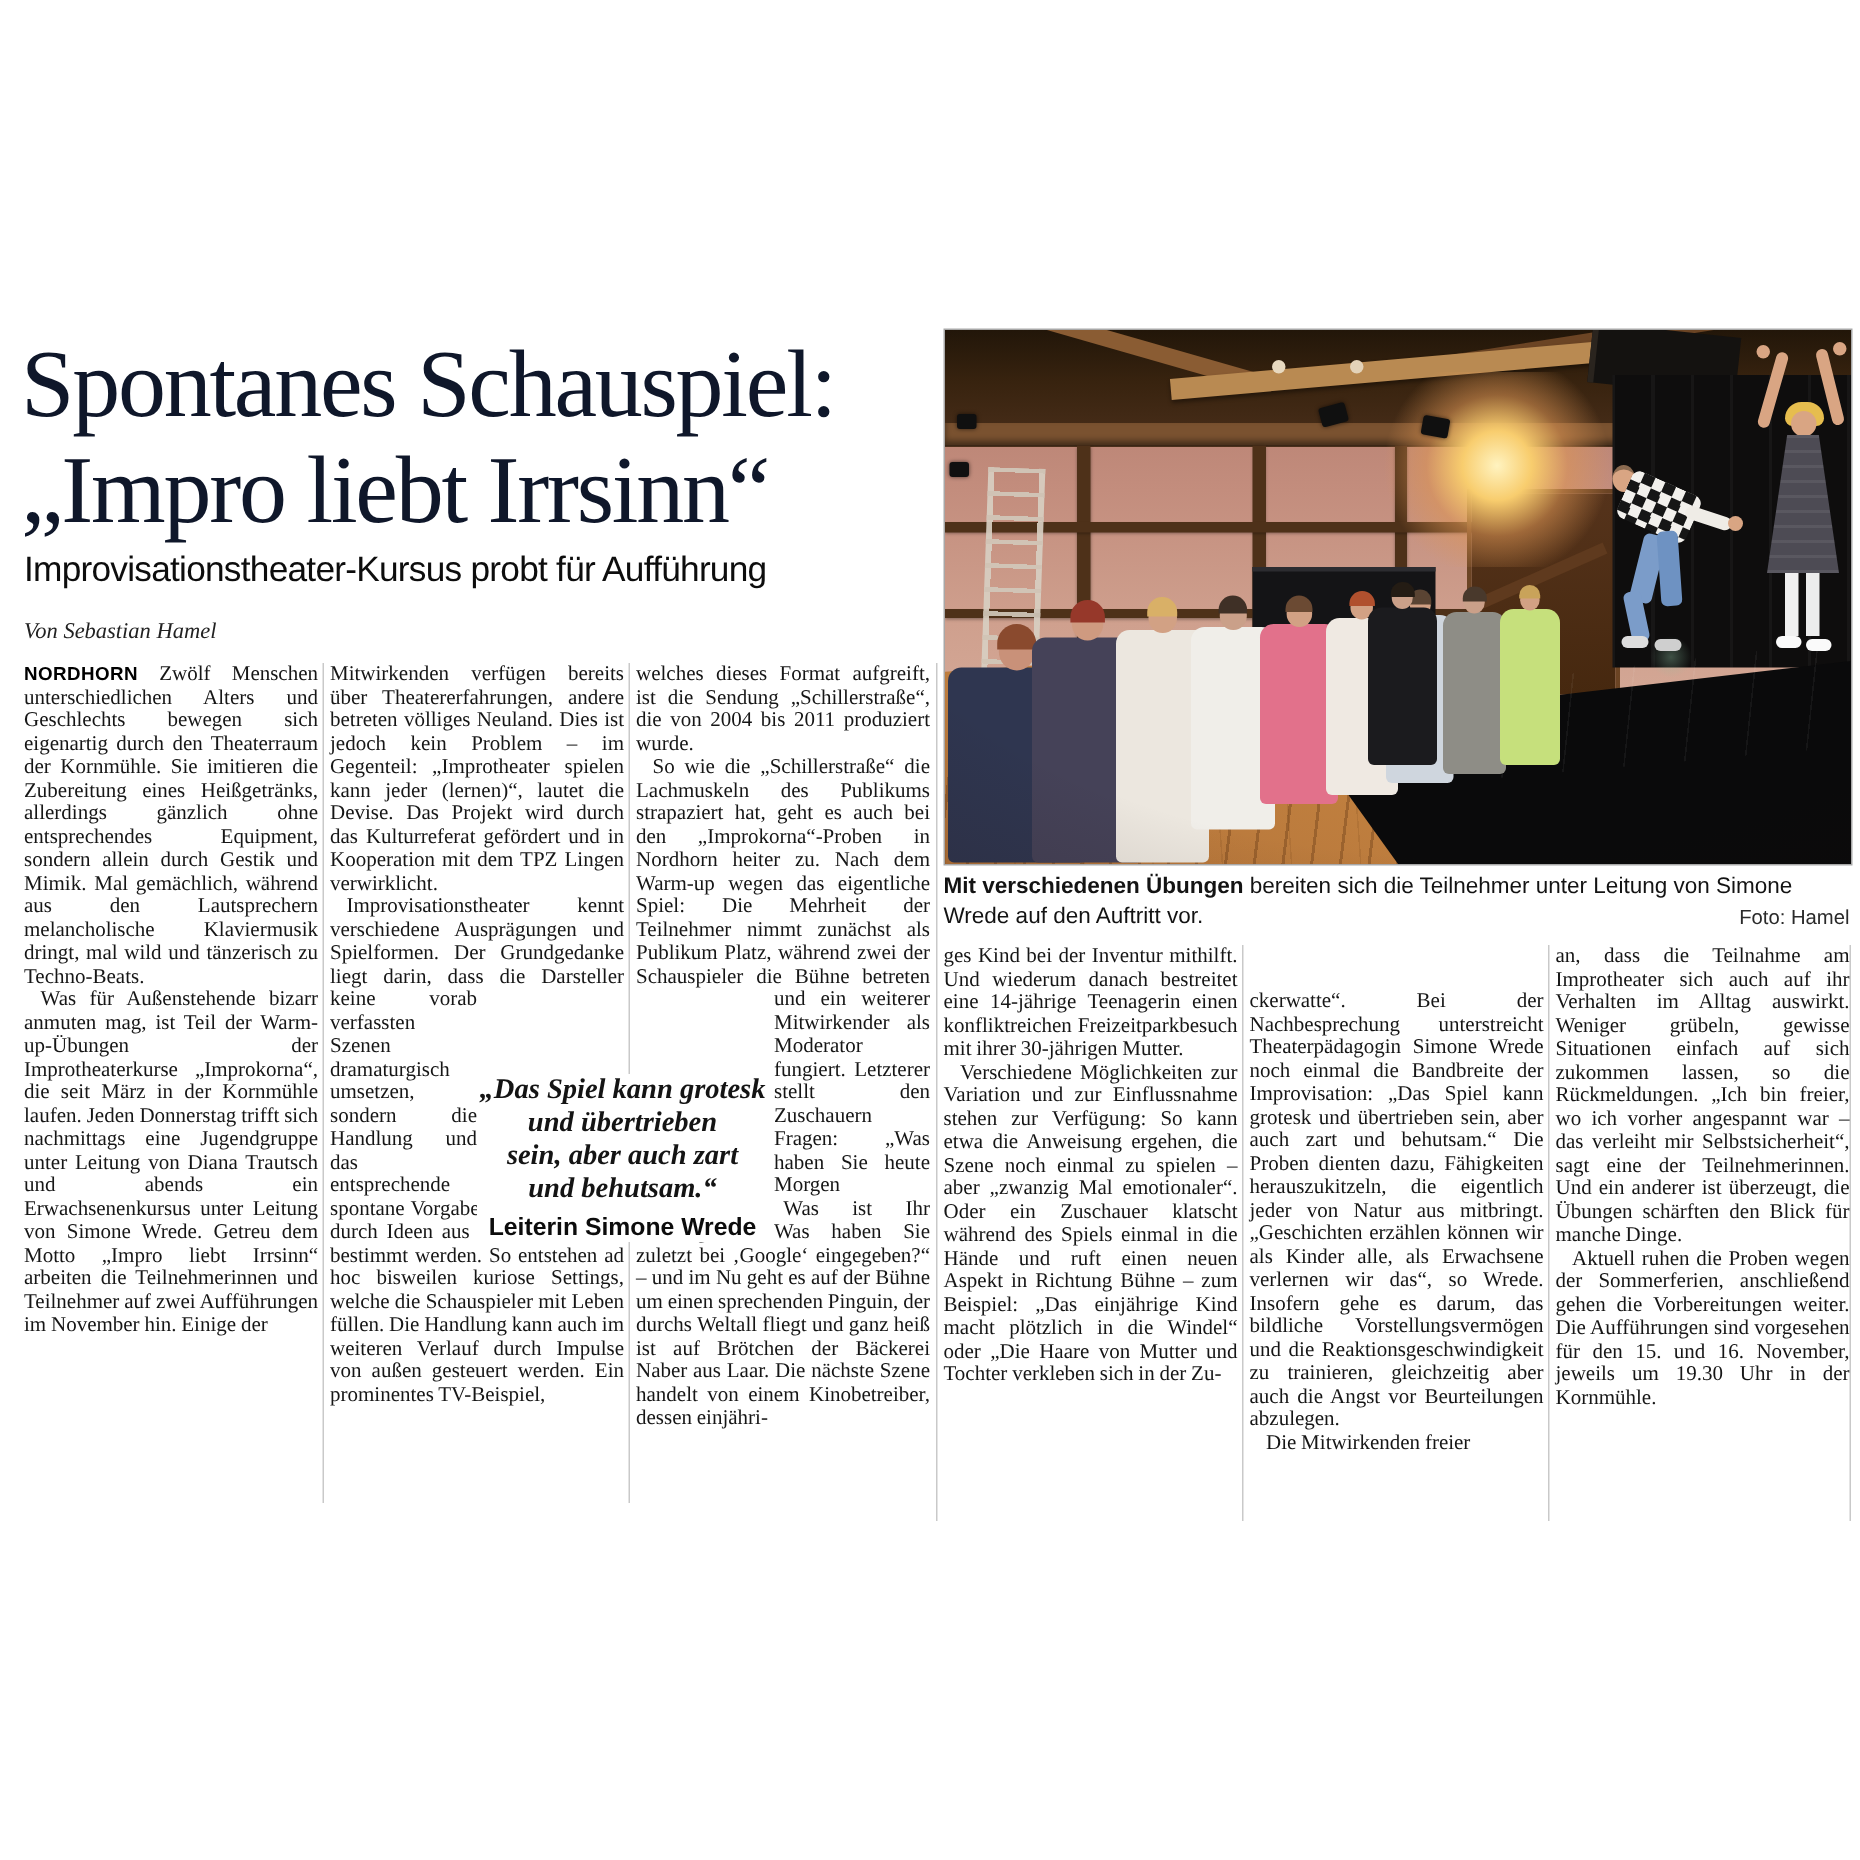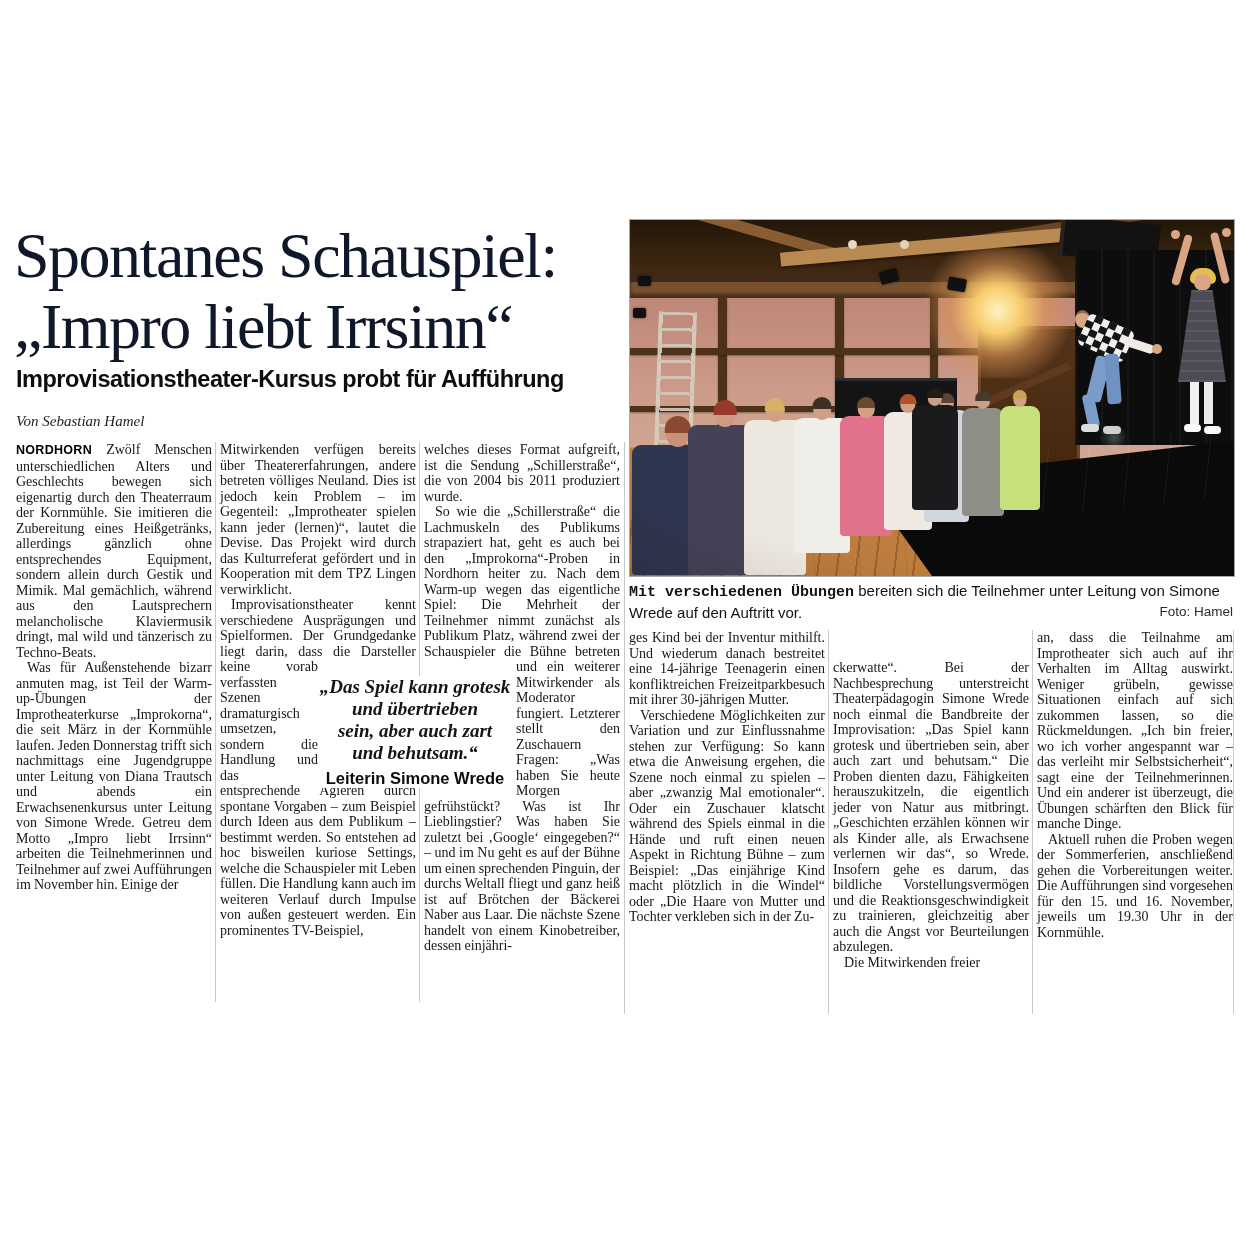--- a/index.html
+++ b/index.html
@@ -5,35 +5,35 @@
   html,body{margin:0;padding:0;}
   body{width:1240px;height:1240px;background:#ffffff;position:relative;
        font-family:"Liberation Serif",serif;color:#1a1a1a;
        -webkit-font-smoothing:antialiased;}
   .abs{position:absolute;}
   
   .headline{left:14px;top:220px;width:608px;color:#0f172a;
             font-family:"Liberation Serif",serif;font-weight:400;
             font-size:64px;line-height:71px;letter-spacing:-1.5px;}
   .subhead{left:16px;top:366px;width:606px;font-family:"Liberation Sans",sans-serif;
-           font-weight:700;font-size:23.5px;letter-spacing:-0.5px;color:#0d0d0d;white-space:nowrap;}
+           font-weight:400;font-size:23.5px;letter-spacing:-0.5px;color:#0d0d0d;white-space:nowrap;}
   .byline{left:16px;top:413px;width:300px;font-style:italic;font-size:15px;color:#222;}
   
   .col{width:196px;font-size:14px;line-height:15.5px;text-align:justify;
        hyphens:auto;-webkit-hyphens:auto;word-spacing:-0.3px;color:#161616;}
   .col p{margin:0;}
   .col p.ind{text-indent:11px;}
   .dateline{font-family:"Liberation Sans",sans-serif;font-weight:700;font-size:12.5px;
             letter-spacing:0.3px;color:#000;}
   .qsp{display:block;}
   .qsp-r{float:right;width:92px;height:110px;margin-left:6px;}
   .qsp-l{float:left;width:86px;height:128px;margin-right:6px;}
   .rule{width:1px;background:#c9c9c9;}
   
-  .pullquote{left:318px;top:676px;width:194px;text-align:center;background:#fff;z-index:5;}
+  .pullquote{left:318px;top:716px;width:194px;text-align:center;background:#fff;z-index:5;}
   .pq-line{font-family:"Liberation Serif",serif;font-style:italic;font-weight:700;
            font-size:19px;line-height:22px;color:#141414;}
   .pq-attr{margin-top:5px;font-family:"Liberation Sans",sans-serif;font-weight:700;
            font-size:16.5px;color:#0c0c0c;}
   
   .photo{left:629px;top:219px;width:604px;height:356px;border:1px solid #a8a8a8;
          overflow:hidden;background:linear-gradient(180deg,#b0796b 0%,#c38d7d 30%,#cfa08e 55%,#d4a896 70%);}
   .roof{left:0;top:0;width:604px;height:78px;
         background:linear-gradient(180deg,#221609 0%,#38230f 45%,#4a2f1b 100%);}
   .beam{background:#7a5230;}
@@ -58,21 +58,21 @@
   .pax::after{content:"";position:absolute;top:-1.3em;left:50%;transform:translateX(-50%);
         width:1.2em;height:0.75em;border-radius:0.6em 0.6em 0 0;background:var(--hair);}
   .spot{background:#101010;border-radius:2px;box-shadow:0 0 3px rgba(0,0,0,0.6);}
   .checker{background:conic-gradient(#161616 25%,#f2f0ec 0 50%,#161616 0 75%,#f2f0ec 0);
         background-size:15px 15px;border-radius:6px;}
   .vignette{left:0;top:0;width:604px;height:356px;pointer-events:none;
         background:radial-gradient(120% 110% at 58% 38%,transparent 55%,rgba(30,12,6,0.28) 100%);}
   
   .caption{left:629px;top:581px;width:604px;font-family:"Liberation Sans",sans-serif;
            font-size:15px;line-height:19.5px;color:#131313;}
-  .cap-lead{font-weight:700;font-family:Liberation Mono, monospace;}
+  .cap-lead{font-weight:700;}
   .credit{position:absolute;right:0;bottom:0;font-size:13.5px;color:#2a2a2a;margin-top:44px;}
 </style>
 </head>
 <body>
 
 <div class="abs headline">
   <div>Spontanes Schauspiel:</div>
   <div>„Impro liebt Irrsinn“</div>
 </div>
 <div class="abs subhead">Improvisationstheater-Kursus probt für Aufführung</div>

